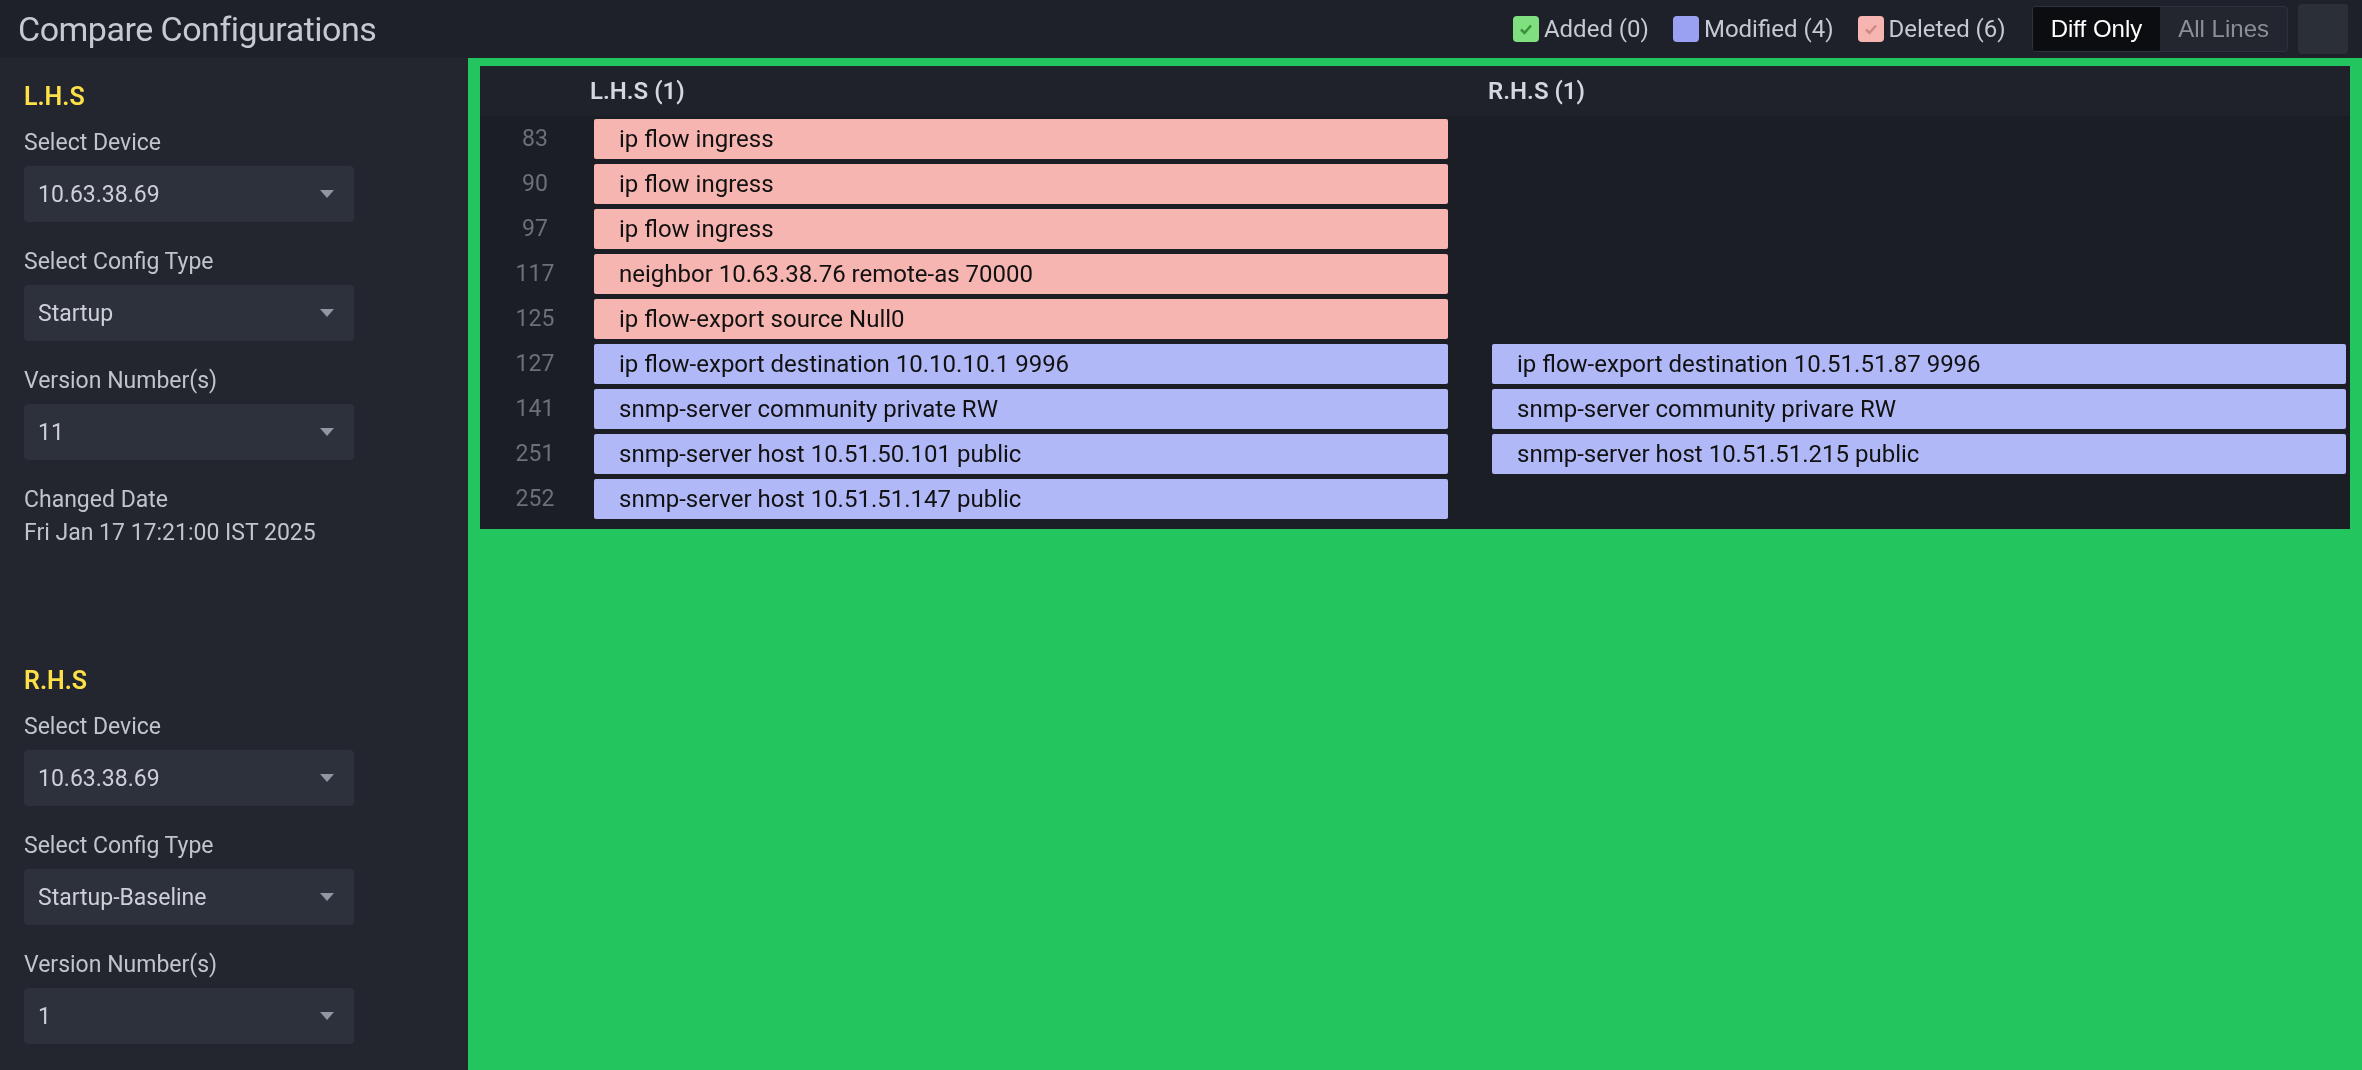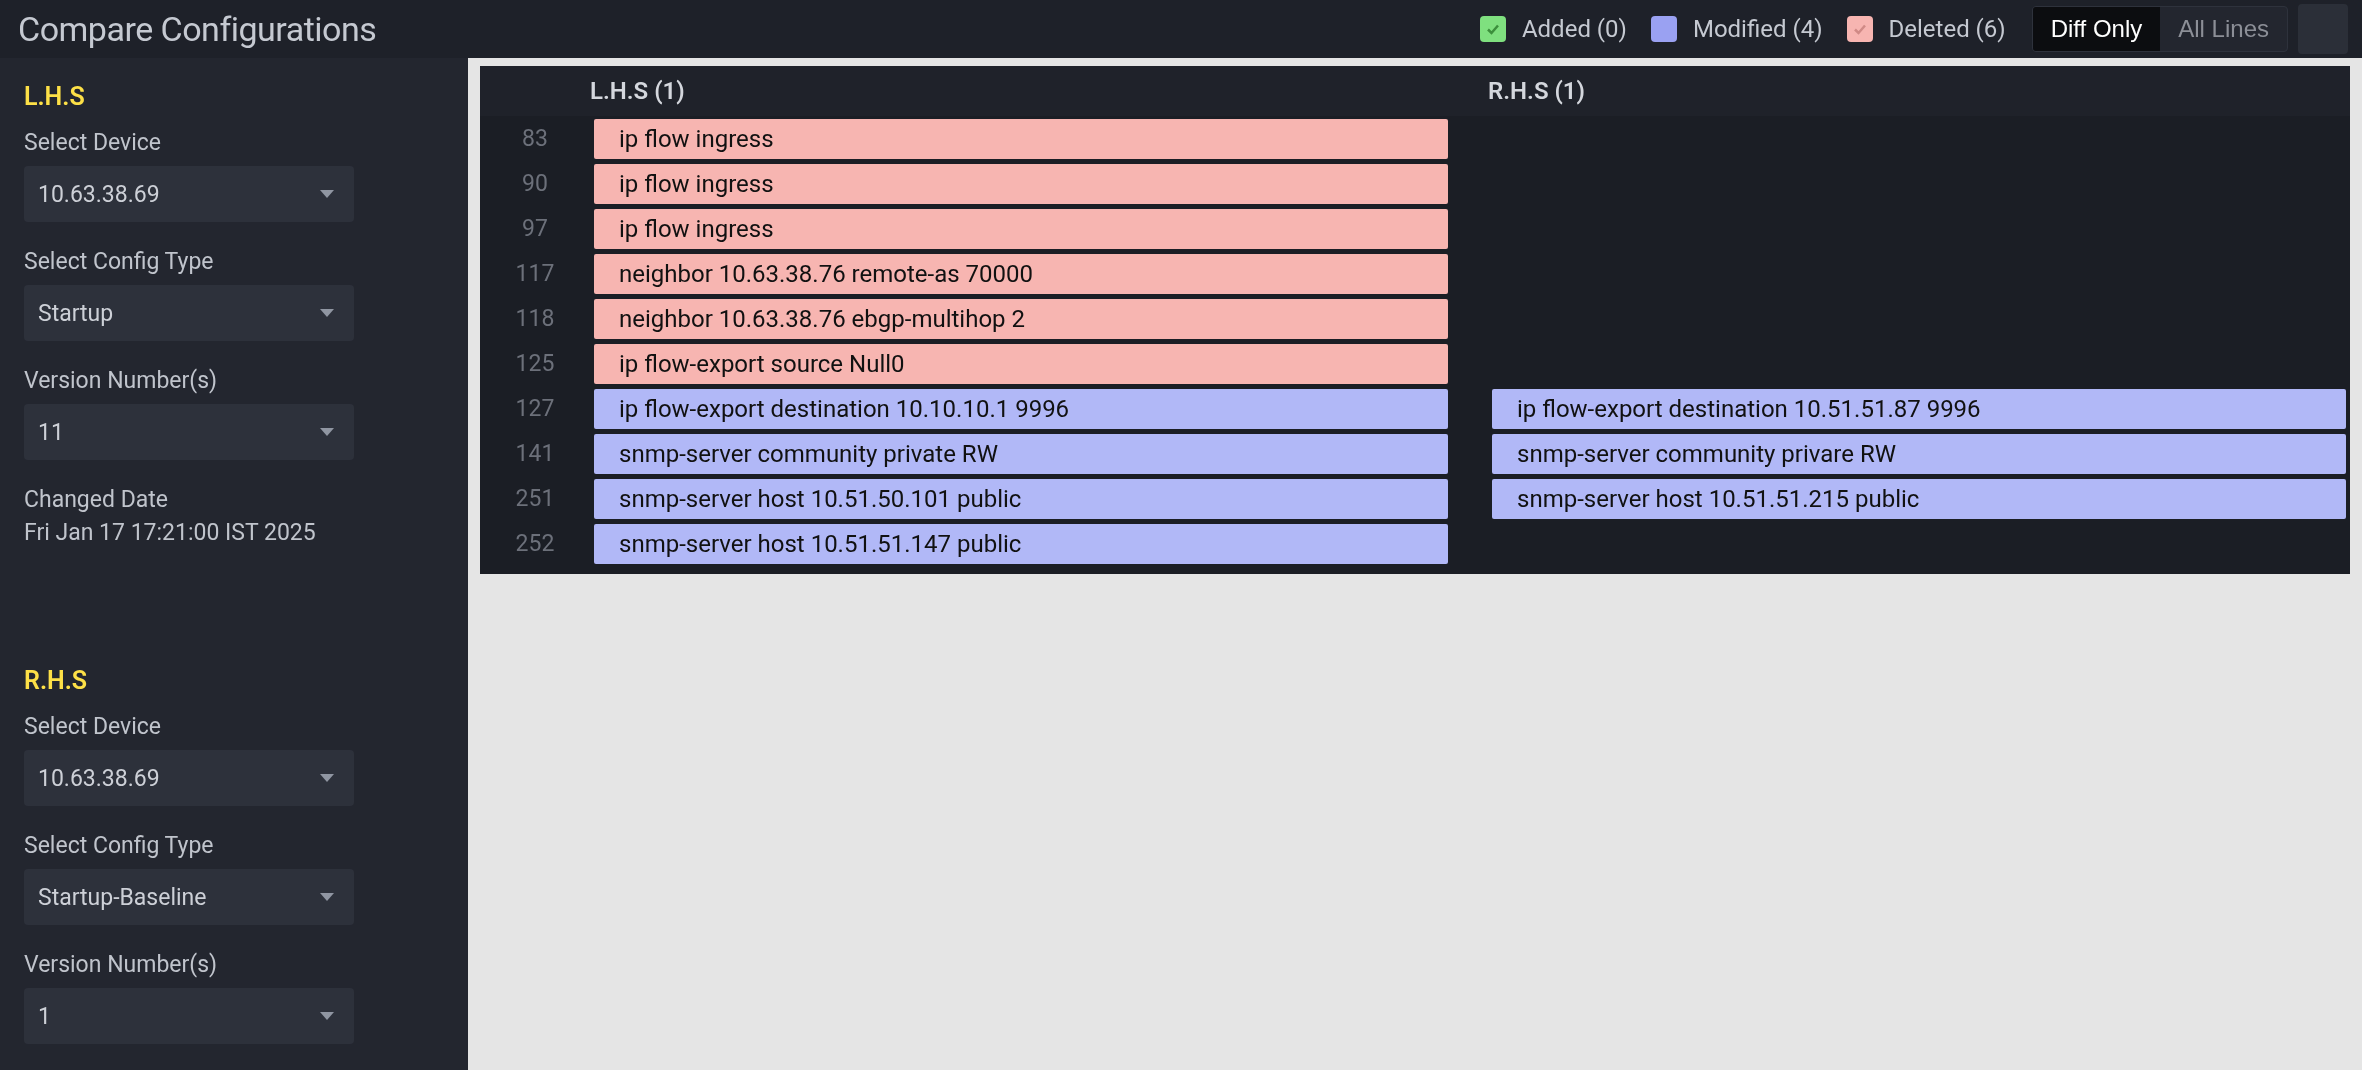--- a/index.html
+++ b/index.html
@@ -34,21 +34,21 @@
   .legend {
     display: flex;
     align-items: center;
     gap: 24px;
     font-size: 24px;
     color: #c5c9d1;
   }
   .legend-item {
     display: flex;
     align-items: center;
-    gap: 16px;
+    gap: 5px;
   }
   .swatch {
     width: 26px;
     height: 26px;
     border-radius: 4px;
     display: flex;
     align-items: center;
     justify-content: center;
     font-size: 16px;
     color: #fff;
@@ -144,21 +144,21 @@
     color: #c0c4cc;
     margin-bottom: 40px;
   }
   .sidebar-gap { height: 80px; }
 
   
   .diff-area {
     flex: 1;
     padding: 8px 12px 0 12px;
     min-width: 0;
-    background: #e5e5e5;
+    background: #22c55e;
   }
   .diff-header-row {
     display: flex;
     height: 50px;
     background: #1f222a;
     align-items: center;
   }
   .lineno-col {
     width: 110px;
     flex-shrink: 0;
@@ -355,30 +355,20 @@
             <div class="lineno">117</div>
             <div class="cell">
               <div class="snippet deleted">neighbor 10.63.38.76 remote-as 70000</div>
             </div>
             <div class="gap-col"></div>
             <div class="cell">
               <div class="snippet empty"></div>
             </div>
           </div>
           <div class="diff-row">
-            <div class="lineno">118</div>
-            <div class="cell">
-              <div class="snippet deleted">neighbor 10.63.38.76 ebgp-multihop 2</div>
-            </div>
-            <div class="gap-col"></div>
-            <div class="cell">
-              <div class="snippet empty"></div>
-            </div>
-          </div>
-          <div class="diff-row">
             <div class="lineno">125</div>
             <div class="cell">
               <div class="snippet deleted">ip flow-export source Null0</div>
             </div>
             <div class="gap-col"></div>
             <div class="cell">
               <div class="snippet empty"></div>
             </div>
           </div>
           <div class="diff-row">

